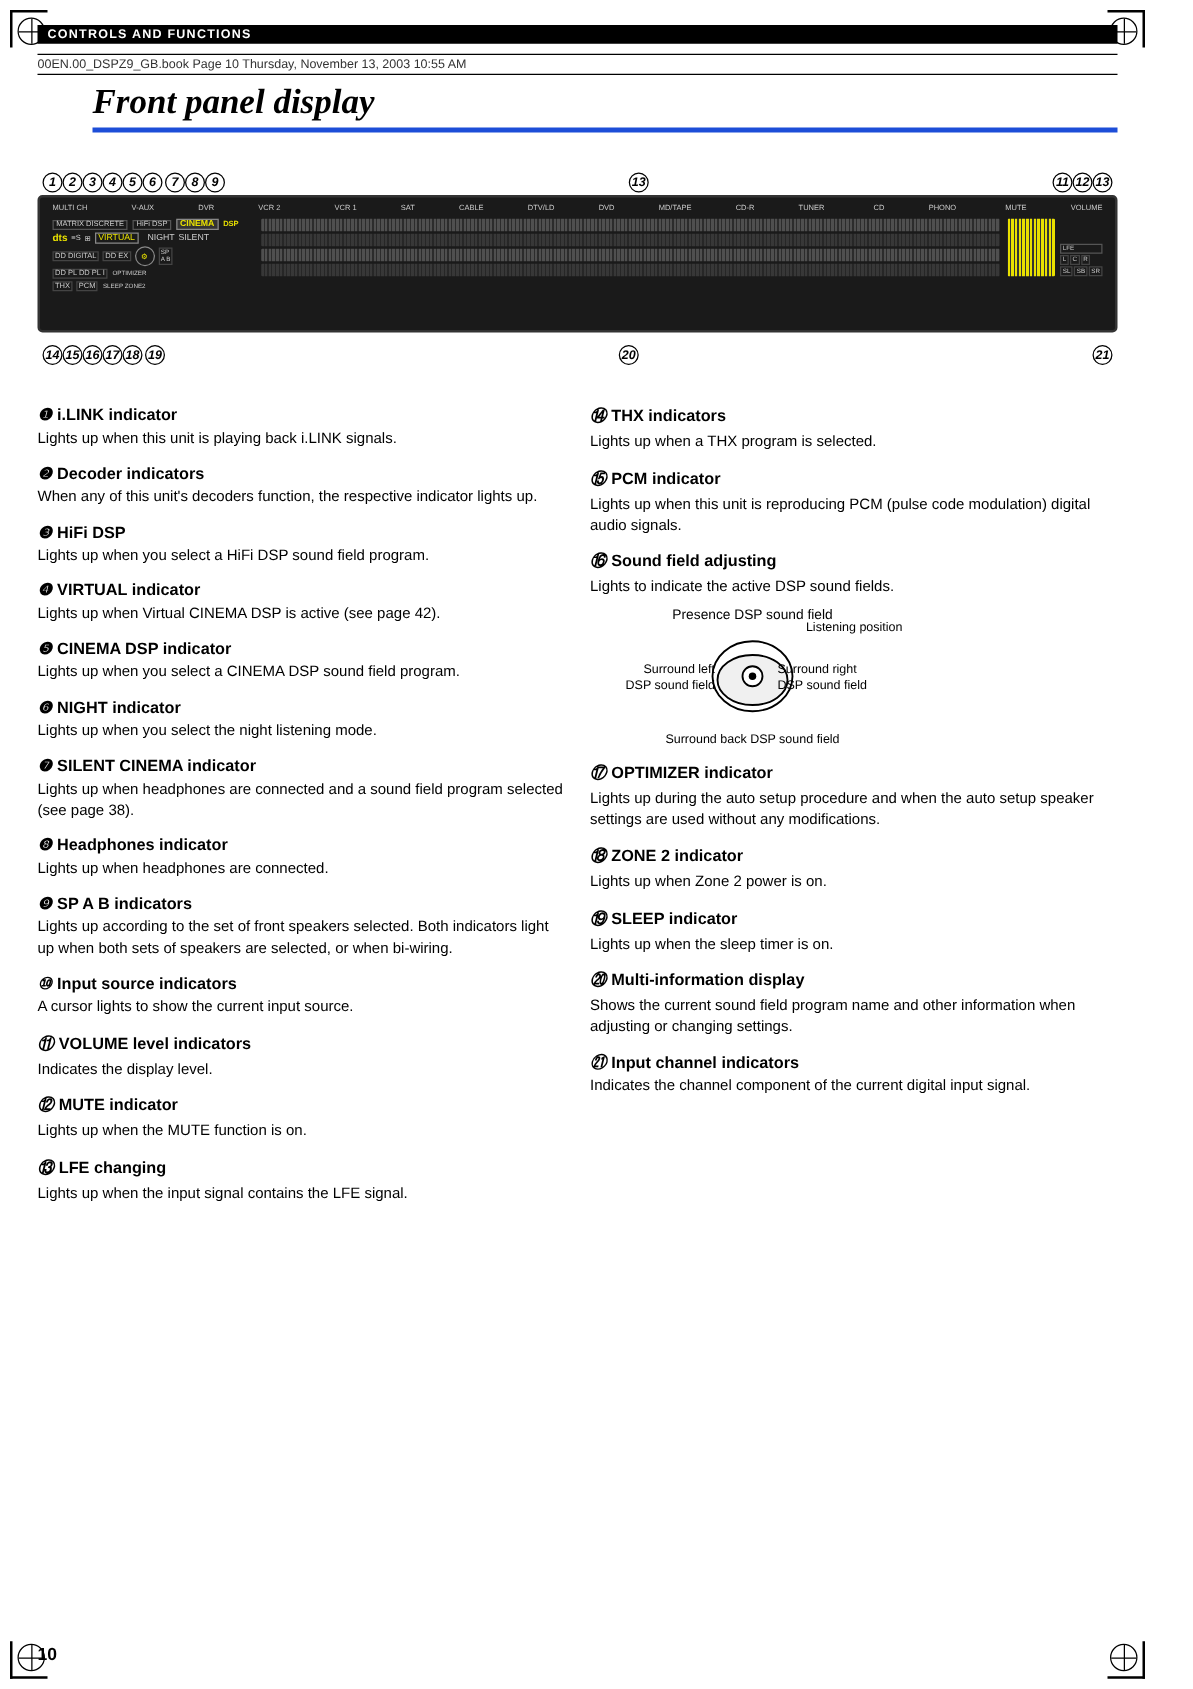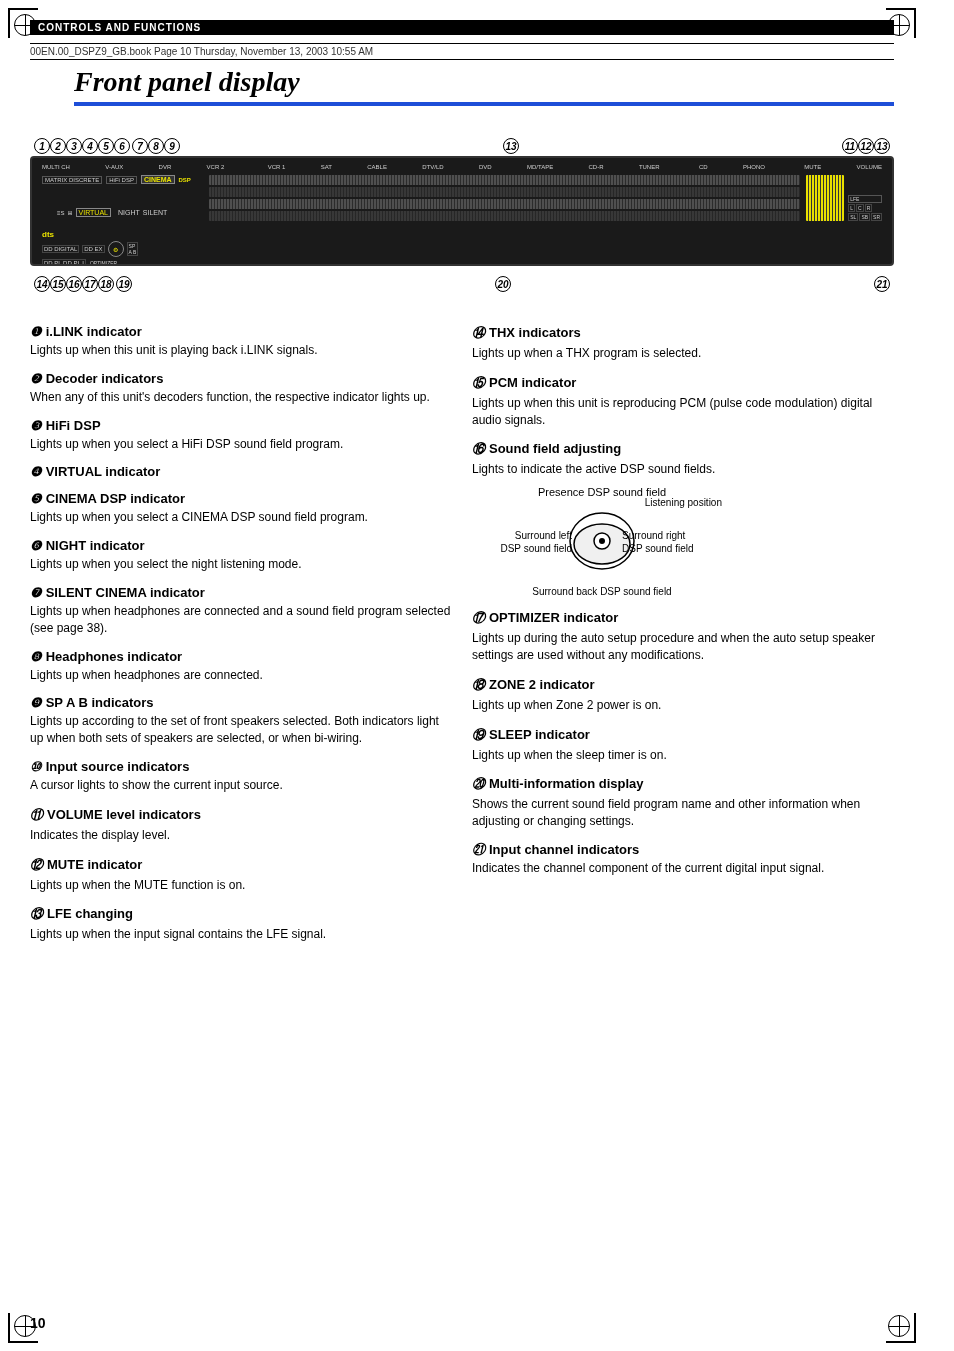--- a/index.html
+++ b/index.html
@@ -247,21 +247,21 @@
       <div style="display:flex; height:50px; gap:4px;">
 
         <div style="width:165px; display:flex; flex-direction:column; gap:2px; padding:2px;">
           <div style="display:flex; gap:4px; align-items:center;">
             <span style="font-size:6px; color:#ccc; border:1px solid #555; padding:0 2px;">MATRIX DISCRETE</span>
             <span style="font-size:6px; color:#ccc; border:1px solid #555; padding:0 2px;">HiFi DSP</span>
             <span style="font-size:7px; color:#e8e000; font-weight:bold; border:1px solid #888; padding:0 2px; background:#333;">CINEMA</span>
             <span style="font-size:6px; color:#e8e000; font-weight:bold;">DSP</span>
           </div>
           <div style="display:flex; gap:3px; align-items:center;">
-            <span style="font-size:8px; color:#e8e000; font-weight:bold;margin-top:44px;">dts</span>
+            <span style="font-size:8px; color:#e8e000; font-weight:bold;">dts</span>
             <span style="font-size:6px; color:#ccc;">≡S</span>
             <span style="font-size:6px; color:#ccc;">⊞</span>
             <span style="font-size:7px; color:#e8e000; border:1px solid #888; padding:0 2px;">VIRTUAL</span>
             <span style="font-size:7px; color:#ccc; margin-left:4px;">NIGHT</span>
             <span style="font-size:7px; color:#ccc;">SILENT</span>
           </div>
           <div style="display:flex; gap:3px; align-items:center;">
             <span style="font-size:6px; color:#ccc; border:1px solid #444; padding:0 1px;">DD DIGITAL</span>
             <span style="font-size:6px; color:#ccc; border:1px solid #444; padding:0 1px;">DD EX</span>
             <span style="font-size:6px; color:#e8e000; border:1px solid #888; border-radius:50%; width:16px;height:16px;display:flex;align-items:center;justify-content:center;">⚙</span>
@@ -348,20 +348,21 @@
           <strong>HiFi DSP</strong>
         </div>
         <div class="indicator-desc">Lights up when you select a HiFi DSP sound field program.</div>
       </div>
 
       <div class="indicator-item">
         <div class="indicator-title">
           <span class="indicator-num">❹</span>
           <strong>VIRTUAL indicator</strong>
         </div>
+        <div class="indicator-desc">Lights up when Virtual CINEMA DSP is active (see page 42).</div>
       </div>
 
       <div class="indicator-item">
         <div class="indicator-title">
           <span class="indicator-num">❺</span>
           <strong>CINEMA DSP indicator</strong>
         </div>
         <div class="indicator-desc">Lights up when you select a CINEMA DSP sound field program.</div>
       </div>
 

